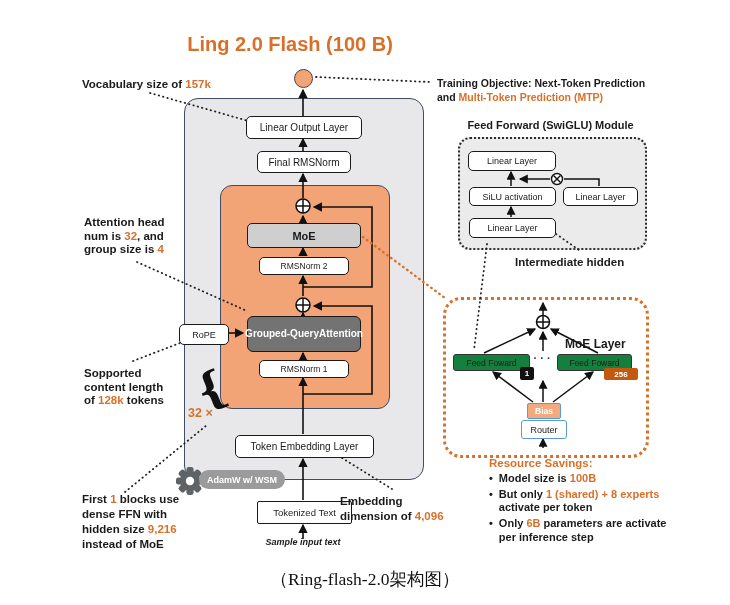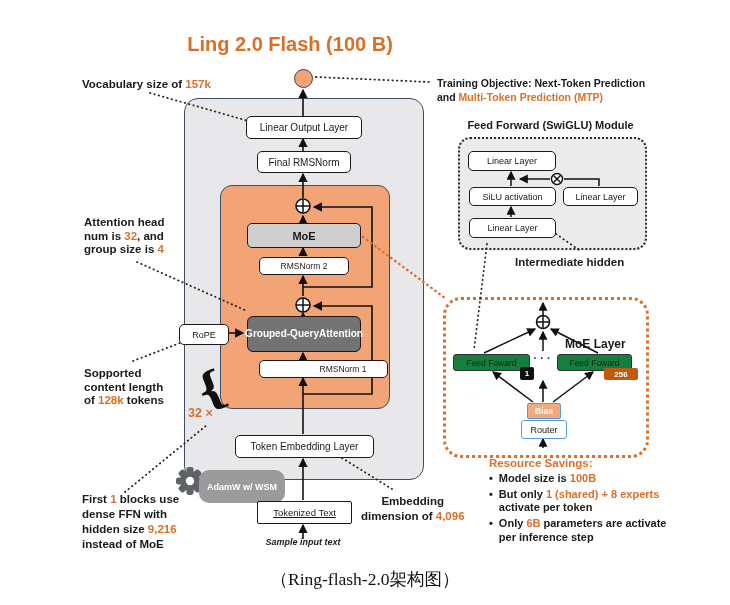--- a/index.html
+++ b/index.html
@@ -138,24 +138,24 @@
 
   <div class="node" style="left:246px;top:116px;width:114px;height:21px;">Linear Output Layer</div>
   <div class="node" style="left:257px;top:151px;width:92px;height:20px;">Final RMSNorm</div>
   <div class="node" style="left:247px;top:223px;width:112px;height:23px;background:var(--graynode);font-weight:bold;font-size:11px;">MoE</div>
   <div class="node" style="left:259px;top:257px;width:88px;height:16px;font-size:8.5px;">RMSNorm 2</div>
   <div class="node gqa" style="left:247px;top:316px;width:112px;height:34px;">
     <span>Grouped-Query</span>
     <span>Attention</span>
   </div>
   <div class="node" style="left:179px;top:324px;width:48px;height:19px;font-size:9px;">RoPE</div>
-  <div class="node" style="left:259px;top:360px;width:88px;height:16px;font-size:8.5px;padding-left:39px;">RMSNorm 1</div>
+  <div class="node" style="left:259px;top:360px;width:88px;height:16px;font-size:8.5px;">RMSNorm 1</div>
   <div class="node" style="left:235px;top:435px;width:137px;height:21px;">Token Embedding Layer</div>
-  <div class="pill" style="left:199px;top:470px;width:86px;height:33px;">AdamW w/ WSM</div>
-  <div class="node" style="left:257px;top:501px;width:93px;height:21px;font-size:9.5px;border-width:1.4px;border-radius:2px;text-decoration:underline;">Tokenized Text</div>
+  <div class="pill" style="left:199px;top:470px;width:86px;height:19px;">AdamW w/ WSM</div>
+  <div class="node" style="left:257px;top:501px;width:93px;height:21px;font-size:9.5px;border-width:1.4px;border-radius:2px;">Tokenized Text</div>
   <div class="abs" style="left:250px;top:537px;width:106px;text-align:center;font-size:9px;font-style:italic;font-weight:bold;">Sample input text</div>
 
   <div class="brace" style="left:197px;top:367px;">{</div>
   <div class="ann" style="left:188px;top:407px;font-size:12.5px;">
     <span class="hl">32 ×</span>
   </div>
 
   <div class="ann" style="left:82px;top:78px;">
     <span>Vocabulary size of </span><span class="hl">157k</span>
   </div>
@@ -172,21 +172,21 @@
     <div><span>of </span><span class="hl">128k</span><span> tokens</span></div>
   </div>
 
   <div class="ann" style="left:82px;top:492px;line-height:15px;">
     <div><span>First </span><span class="hl">1</span><span> blocks use</span></div>
     <div>dense FFN with</div>
     <div><span>hidden size </span><span class="hl">9,216</span></div>
     <div>instead of MoE</div>
   </div>
 
-  <div class="ann" style="left:361px;top:494px;line-height:15px;text-align:center;">
+  <div class="ann" style="left:340px;top:494px;line-height:15px;">
     <div>Embedding</div>
     <div><span>dimension of </span><span class="hl">4,096</span></div>
   </div>
 
   <div class="ann small-ann" style="left:437px;top:76px;">
     <div>Training Objective: Next-Token Prediction</div>
     <div><span>and </span><span class="hl">Multi-Token Prediction (MTP)</span></div>
   </div>
 
   <div class="abs" style="left:458px;top:119px;width:185px;text-align:center;font-weight:bold;font-size:11px;">Feed Forward (SwiGLU) Module</div>

